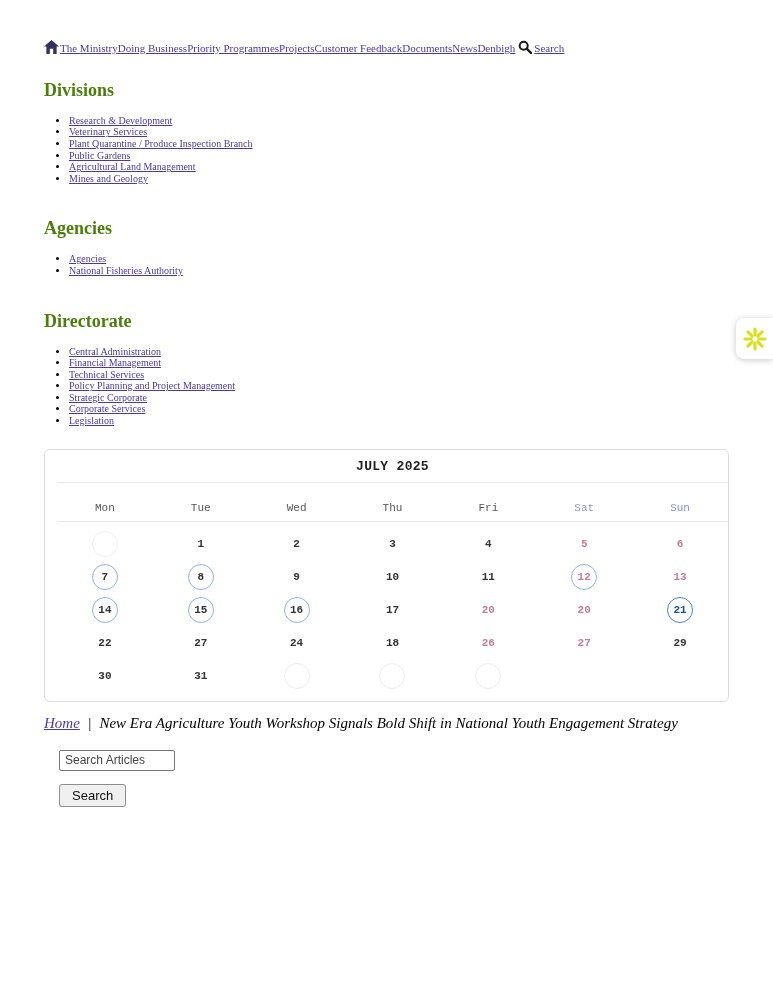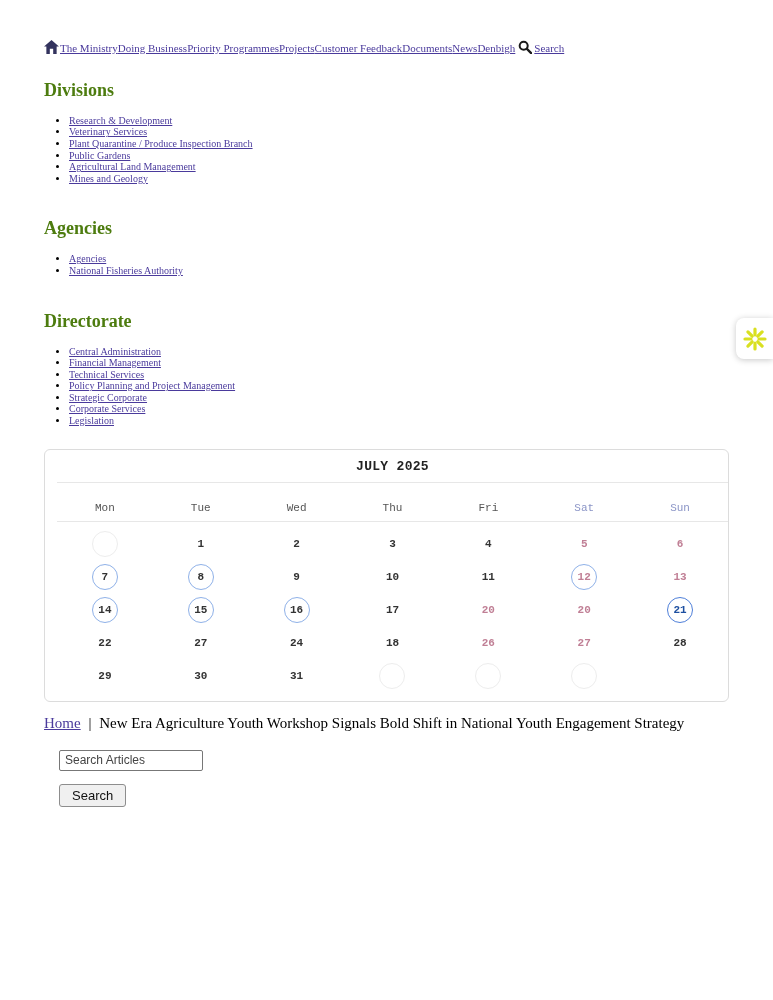--- a/index.html
+++ b/index.html
@@ -56,27 +56,27 @@
     display:flex; align-items:center; justify-content:center;
     font-size:11px; font-weight:600; color:#333;
     border:1px solid transparent;
   }
   .day-circle.weekend { color:#c07f95; }
   .day-circle.empty  { border-color:#ededed; }
   .day-circle.event  { border-color:#8fb1e8; }
   .day-circle.today  { border-color:#4f7fd9; color:#1d4fa0; font-weight:700;text-align:center; }
 
   
-  .breadcrumb { margin-top:13px; font-size:15px; color:#000; }
+  .breadcrumb { margin-top:13px; font-size:15px; color:#000;font-style:italic; }
   .breadcrumb .sep { margin:0 4px; }
 
   
   .search-form { margin:18px 0 0 15px; font-family:"Liberation Sans", sans-serif; }
   .search-input {
-    width:144px; height:21px; font-size:12px; padding:2px 5px;
+    width:116px; height:21px; font-size:12px; padding:2px 5px;
     border:1px solid #777; border-radius:2px; color:#333;
     font-family:"Liberation Sans", sans-serif;
   }
   .search-input::placeholder { color:#444; opacity:1; }
   .search-button {
     display:block; margin-top:13px;
     font-size:13px; padding:3px 12px;
     border:1px solid #8d8d8d; border-radius:3px;
     background:#f0f0f0; color:#111;
     font-family:"Liberation Sans", sans-serif;
@@ -217,23 +217,20 @@
           <div class="day-circle">24</div>
         </div>
         <div class="cal-cell">
           <div class="day-circle">18</div>
         </div>
         <div class="cal-cell">
           <div class="day-circle weekend">26</div>
         </div>
         <div class="cal-cell">
           <div class="day-circle weekend">27</div>
-        </div>
-        <div class="cal-cell">
-          <div class="day-circle">28</div>
         </div>
         <div class="cal-cell">
           <div class="day-circle">29</div>
         </div>
         <div class="cal-cell">
           <div class="day-circle">30</div>
         </div>
         <div class="cal-cell">
           <div class="day-circle">31</div>
         </div>

